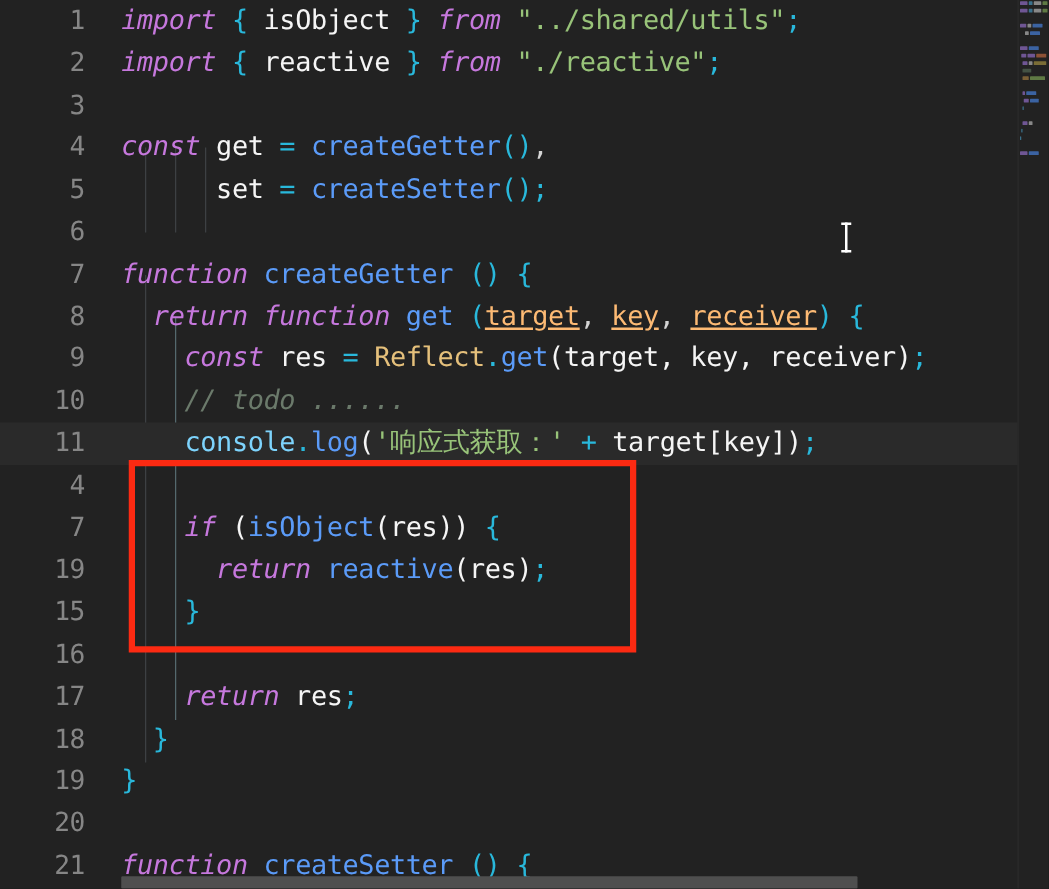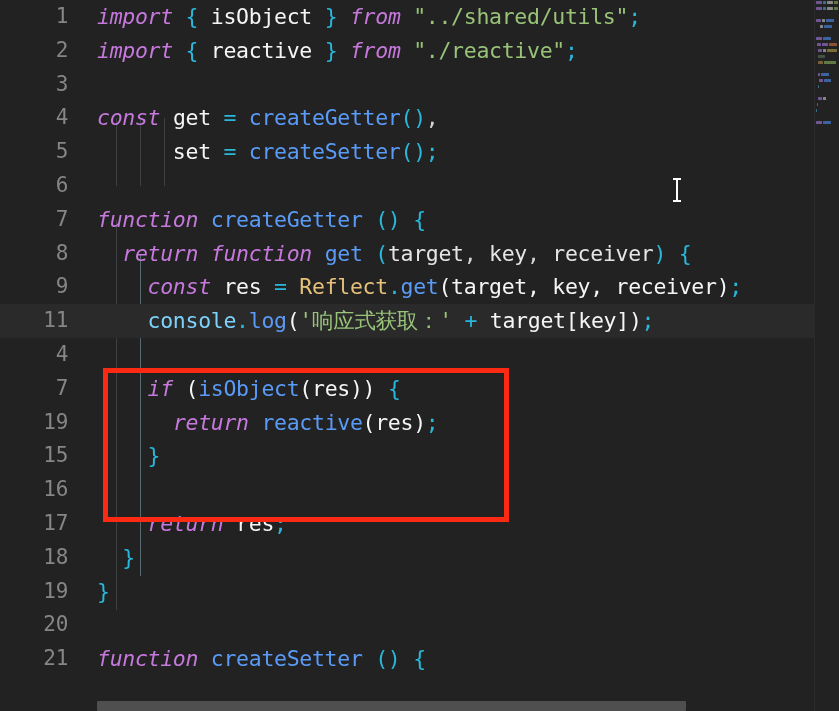--- a/index.html
+++ b/index.html
@@ -71,21 +71,21 @@
   .indent-guide.active {
     background: #55696e;
   }
 
   
   .t-kw      { color: #c678dd; font-style: italic; }
   .t-brace   { color: #29b8db; }
   .t-plain   { color: #f5f5f5; }
   .t-str     { color: #98c379; }
   .t-fn      { color: #5b9bf8; }
-  .t-param   { color: #e5e5e5; }
+  .t-param   { color: #fdba74; text-decoration: underline; }
   .t-gold    { color: #e5c07b; margin-top: 18px; }
   .t-comment { color: #6b7a6b; font-style: italic; }
   .t-op      { color: #29b8db; }
   .t-prop    { color: #5b9bf8; }
   .t-console { color: #7dd3fc; }
   .t-punct   { color: #d4d4d4; }
 
   
   #annotation-box {
     position: absolute;
@@ -160,20 +160,21 @@
     <div id="lines-container">
         <div class="line"><span class="gutter-num">1</span><span class="code-text"><span class="t-kw">import</span><span class="t-plain"> </span><span class="t-brace">{</span><span class="t-plain"> isObject </span><span class="t-brace">}</span><span class="t-plain"> </span><span class="t-kw">from</span><span class="t-plain"> </span><span class="t-str">"../shared/utils"</span><span class="t-op">;</span></span></div>
         <div class="line"><span class="gutter-num">2</span><span class="code-text"><span class="t-kw">import</span><span class="t-plain"> </span><span class="t-brace">{</span><span class="t-plain"> reactive </span><span class="t-brace">}</span><span class="t-plain"> </span><span class="t-kw">from</span><span class="t-plain"> </span><span class="t-str">"./reactive"</span><span class="t-op">;</span></span></div>
         <div class="line"><span class="gutter-num">3</span><span class="code-text"></span></div>
         <div class="line"><span class="gutter-num">4</span><span class="code-text"><span class="t-kw">const</span><span class="t-plain"> get </span><span class="t-op">=</span><span class="t-plain"> </span><span class="t-fn">createGetter</span><span class="t-brace">()</span><span class="t-punct">,</span></span></div>
         <div class="line"><span class="gutter-num">5</span><span class="code-text"><span class="t-plain">      set </span><span class="t-op">=</span><span class="t-plain"> </span><span class="t-fn">createSetter</span><span class="t-brace">()</span><span class="t-op">;</span></span></div>
         <div class="line"><span class="gutter-num">6</span><span class="code-text"></span></div>
         <div class="line"><span class="gutter-num">7</span><span class="code-text"><span class="t-kw">function</span><span class="t-plain"> </span><span class="t-fn">createGetter</span><span class="t-plain"> </span><span class="t-brace">()</span><span class="t-plain"> </span><span class="t-brace">{</span></span></div>
         <div class="line"><span class="gutter-num">8</span><span class="code-text"><span class="t-plain">  </span><span class="t-kw">return</span><span class="t-plain"> </span><span class="t-kw">function</span><span class="t-plain"> </span><span class="t-fn">get</span><span class="t-plain"> </span><span class="t-brace">(</span><span class="t-param">target</span><span class="t-punct">,</span><span class="t-plain"> </span><span class="t-param">key</span><span class="t-punct">,</span><span class="t-plain"> </span><span class="t-param">receiver</span><span class="t-brace">)</span><span class="t-plain"> </span><span class="t-brace">{</span></span></div>
         <div class="line"><span class="gutter-num">9</span><span class="code-text"><span class="t-plain">    </span><span class="t-kw">const</span><span class="t-plain"> res </span><span class="t-op">=</span><span class="t-plain"> </span><span class="t-gold">Reflect</span><span class="t-op">.</span><span class="t-prop">get</span><span class="t-plain">(target, key, receiver)</span><span class="t-op">;</span></span></div>
+        <div class="line"><span class="gutter-num">10</span><span class="code-text"><span class="t-plain">    </span><span class="t-comment">// todo ......</span></span></div>
         <div class="line current"><span class="gutter-num">11</span><span class="code-text"><span class="t-plain">    </span><span class="t-console">console</span><span class="t-op">.</span><span class="t-prop">log</span><span class="t-plain">(</span><span class="t-str">'响应式获取：'</span><span class="t-plain"> </span><span class="t-op">+</span><span class="t-plain"> target[key])</span><span class="t-op">;</span></span></div>
         <div class="line"><span class="gutter-num">4</span><span class="code-text"></span></div>
         <div class="line"><span class="gutter-num">7</span><span class="code-text"><span class="t-plain">    </span><span class="t-kw">if</span><span class="t-plain"> </span><span class="t-plain">(</span><span class="t-fn">isObject</span><span class="t-plain">(res))</span><span class="t-plain"> </span><span class="t-brace">{</span></span></div>
         <div class="line"><span class="gutter-num">19</span><span class="code-text"><span class="t-plain">      </span><span class="t-kw">return</span><span class="t-plain"> </span><span class="t-fn">reactive</span><span class="t-plain">(res)</span><span class="t-op">;</span></span></div>
         <div class="line"><span class="gutter-num">15</span><span class="code-text"><span class="t-plain">    </span><span class="t-brace">}</span></span></div>
         <div class="line"><span class="gutter-num">16</span><span class="code-text"></span></div>
         <div class="line"><span class="gutter-num">17</span><span class="code-text"><span class="t-plain">    </span><span class="t-kw">return</span><span class="t-plain"> res</span><span class="t-op">;</span></span></div>
         <div class="line"><span class="gutter-num">18</span><span class="code-text"><span class="t-plain">  </span><span class="t-brace">}</span></span></div>
         <div class="line"><span class="gutter-num">19</span><span class="code-text"><span class="t-brace">}</span></span></div>
         <div class="line"><span class="gutter-num">20</span><span class="code-text"></span></div>

